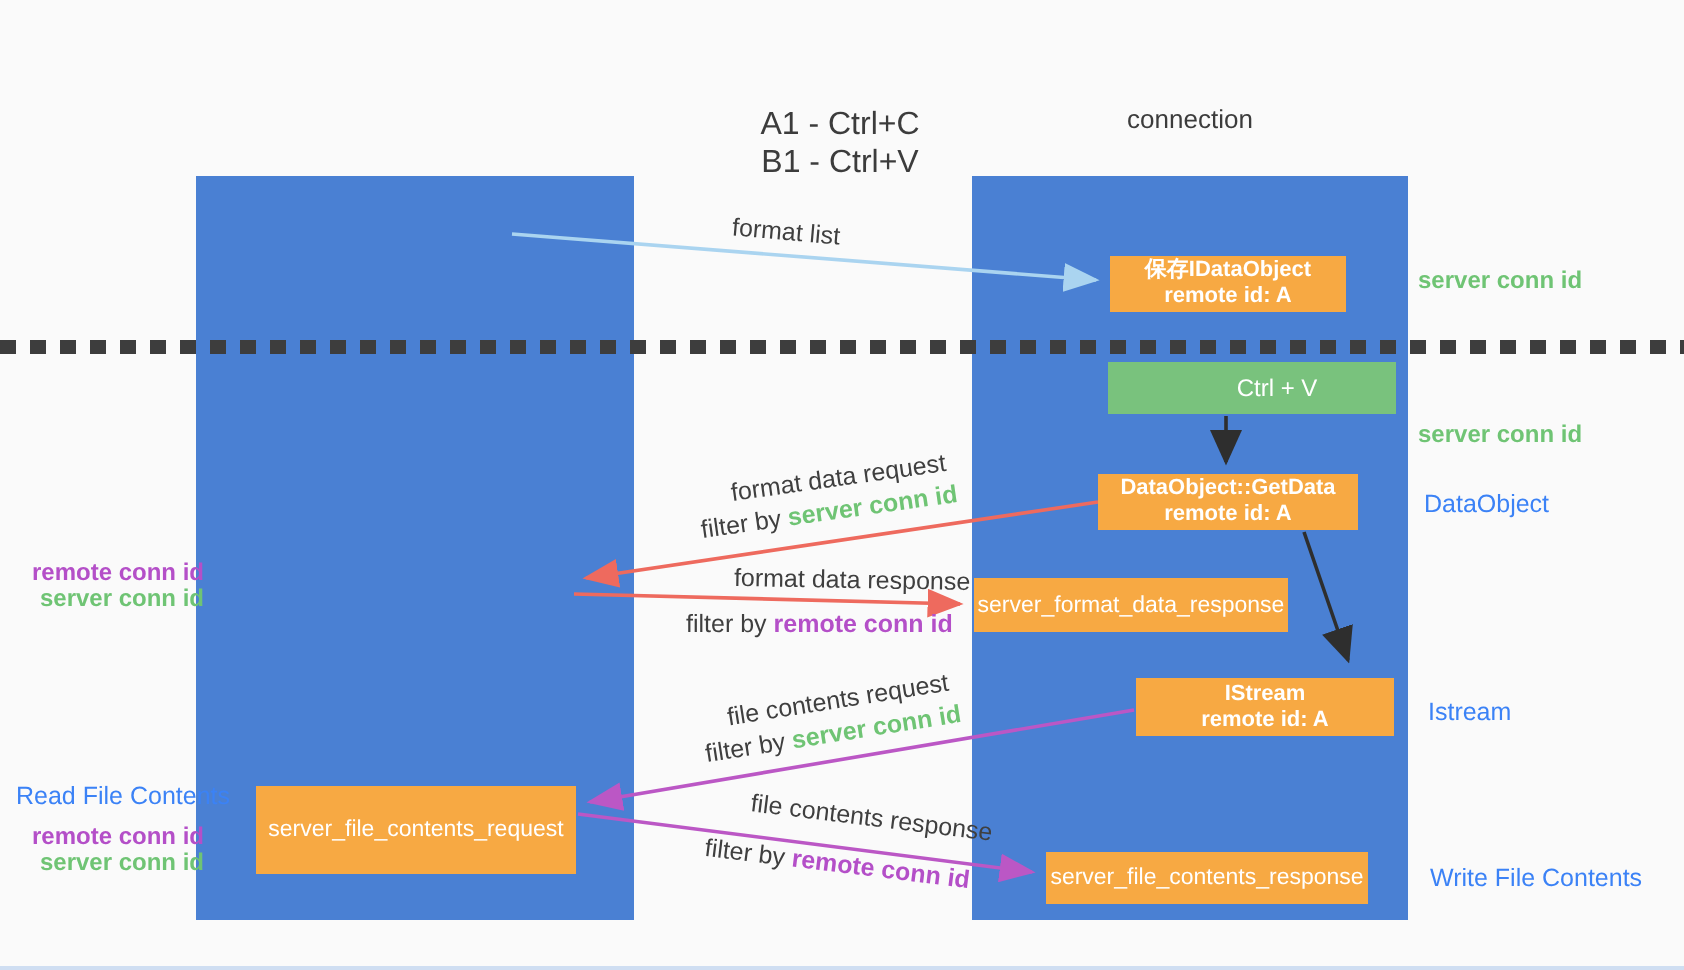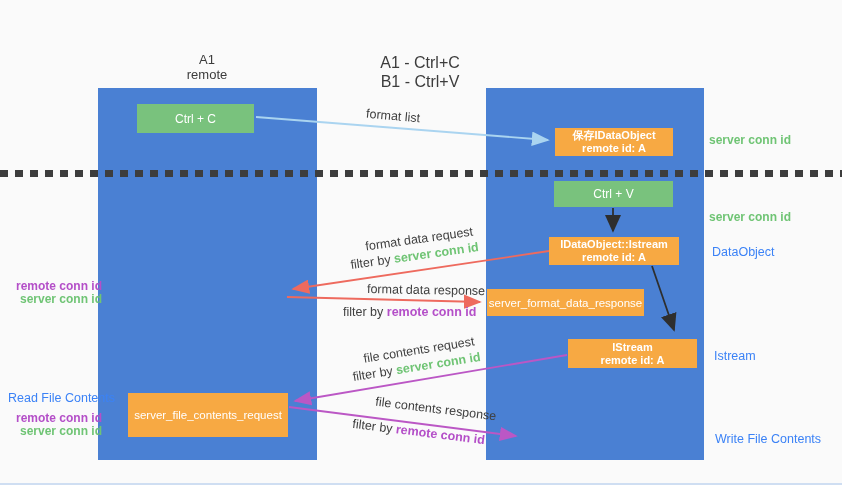--- a/index.html
+++ b/index.html
@@ -23,21 +23,21 @@
   .node{position:absolute;display:flex;flex-direction:column;align-items:center;
         justify-content:center;color:#ffffff;text-align:center;}
   .node.green{background:#79c27d;}
   .node.orange{background:#f7a943;}
   .node .l1,.node .l2{line-height:13px;font-size:11px;font-weight:bold;}
   .node .single{font-size:11.5px;}
   .node.keybox{font-size:12px;}
 
   #node-ctrl-c{left:137px;top:104px;width:117px;height:29px;}
   #node-save{left:555px;top:128px;width:118px;height:28px;}
-  #node-ctrl-v{left:554px;top:181px;width:119px;height:26px;}
+  #node-ctrl-v{left:554px;top:181px;width:119px;height:26px;padding-left:25px;}
   #node-getdata{left:549px;top:237px;width:130px;height:28px;}
   #node-fmt-req{left:128px;top:278px;width:158px;height:27px;}
   #node-fmt-resp{left:487px;top:289px;width:157px;height:27px;}
   #node-istream{left:568px;top:339px;width:129px;height:29px;}
   #node-file-req{left:128px;top:393px;width:160px;height:44px;}
   #node-file-resp{left:523px;top:426px;width:161px;height:26px;}
 
   svg.arrows{position:absolute;left:0;top:0;pointer-events:none;}
 
   .arrow-label{position:absolute;color:#3f3f3f;font-size:12.5px;white-space:nowrap;}
@@ -75,25 +75,22 @@
 </head>
 <body>
 
 <div id="canvas">
 
   <div class="title">
     <div>A1 - Ctrl+C</div>
     <div>B1 - Ctrl+V</div>
   </div>
 
-  <div class="lane-header left">
-    <div>A1</div>
-    <div>remote</div>
-  </div>
   <div class="lane-header right">
+    <div>connection</div>
   </div>
 
   <div class="lane left"></div>
   <div class="lane right"></div>
 
   <div class="dotted-line"></div>
 
   <svg class="arrows" width="842" height="485" viewBox="0 0 842 485">
     <defs>
       <marker id="mk-blue" markerWidth="10" markerHeight="8" refX="9" refY="4" orient="auto">
@@ -111,52 +108,52 @@
     </defs>
     <path d="M256,117 L548,140" stroke="#aad4f0" stroke-width="1.8" fill="none" marker-end="url(#mk-blue)"></path>
     <path d="M613,208 L613,231" stroke="#2e2e2e" stroke-width="1.8" fill="none" marker-end="url(#mk-blk)"></path>
     <path d="M652,266 L674,330" stroke="#2e2e2e" stroke-width="1.8" fill="none" marker-end="url(#mk-blk)"></path>
     <path d="M549,251 L293,289" stroke="#ee6a5e" stroke-width="1.8" fill="none" marker-end="url(#mk-red)"></path>
     <path d="M287,297 L480,302" stroke="#ee6a5e" stroke-width="1.8" fill="none" marker-end="url(#mk-red)"></path>
     <path d="M567,355 L295,401" stroke="#bb57c5" stroke-width="1.8" fill="none" marker-end="url(#mk-mag)"></path>
     <path d="M289,407 L516,436" stroke="#bb57c5" stroke-width="1.8" fill="none" marker-end="url(#mk-mag)"></path>
   </svg>
 
-  <div id="node-ctrl-c" class="node green keybox">
-    <span>Ctrl + C</span>
-  </div>
 
   <div id="node-save" class="node orange">
     <span class="l1">保存IDataObject</span>
     <span class="l2">remote id: A</span>
   </div>
 
   <div id="node-ctrl-v" class="node green keybox">
     <span>Ctrl + V</span>
   </div>
 
   <div id="node-getdata" class="node orange">
-    <span class="l1">IDataObject::Istream</span>
+    <span class="l1">DataObject::GetData</span>
     <span class="l2">remote id: A</span>
   </div>
 
 
   <div id="node-fmt-resp" class="node orange">
     <span class="single">server_format_data_response</span>
   </div>
 
   <div id="node-istream" class="node orange">
     <span class="l1">IStream</span>
     <span class="l2">remote id: A</span>
   </div>
 
   <div id="node-file-req" class="node orange">
     <span class="single">server_file_contents_request</span>
   </div>
 
+  <div id="node-file-resp" class="node orange">
+    <span class="single">server_file_contents_response</span>
+  </div>
 
   <div id="lbl-format-list" class="arrow-label">format list</div>
 
   <div id="lbl-fdr" class="arrow-label">format data request</div>
   <div id="lbl-fdr-f" class="arrow-label">
     <span>filter by </span><span class="key-green">server conn id</span>
   </div>
 
   <div id="lbl-fdresp" class="arrow-label">format data response</div>
   <div id="lbl-fdresp-f" class="arrow-label">

